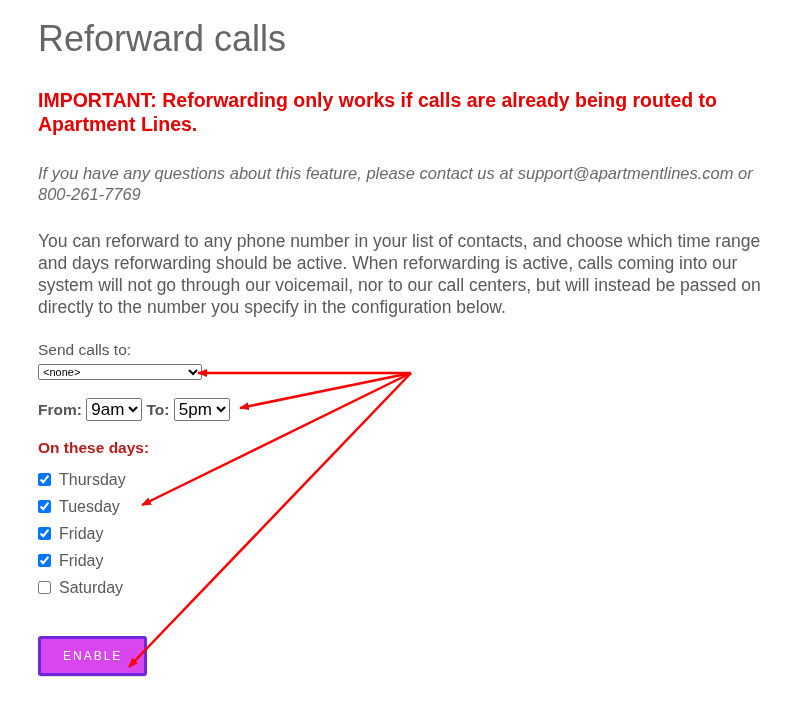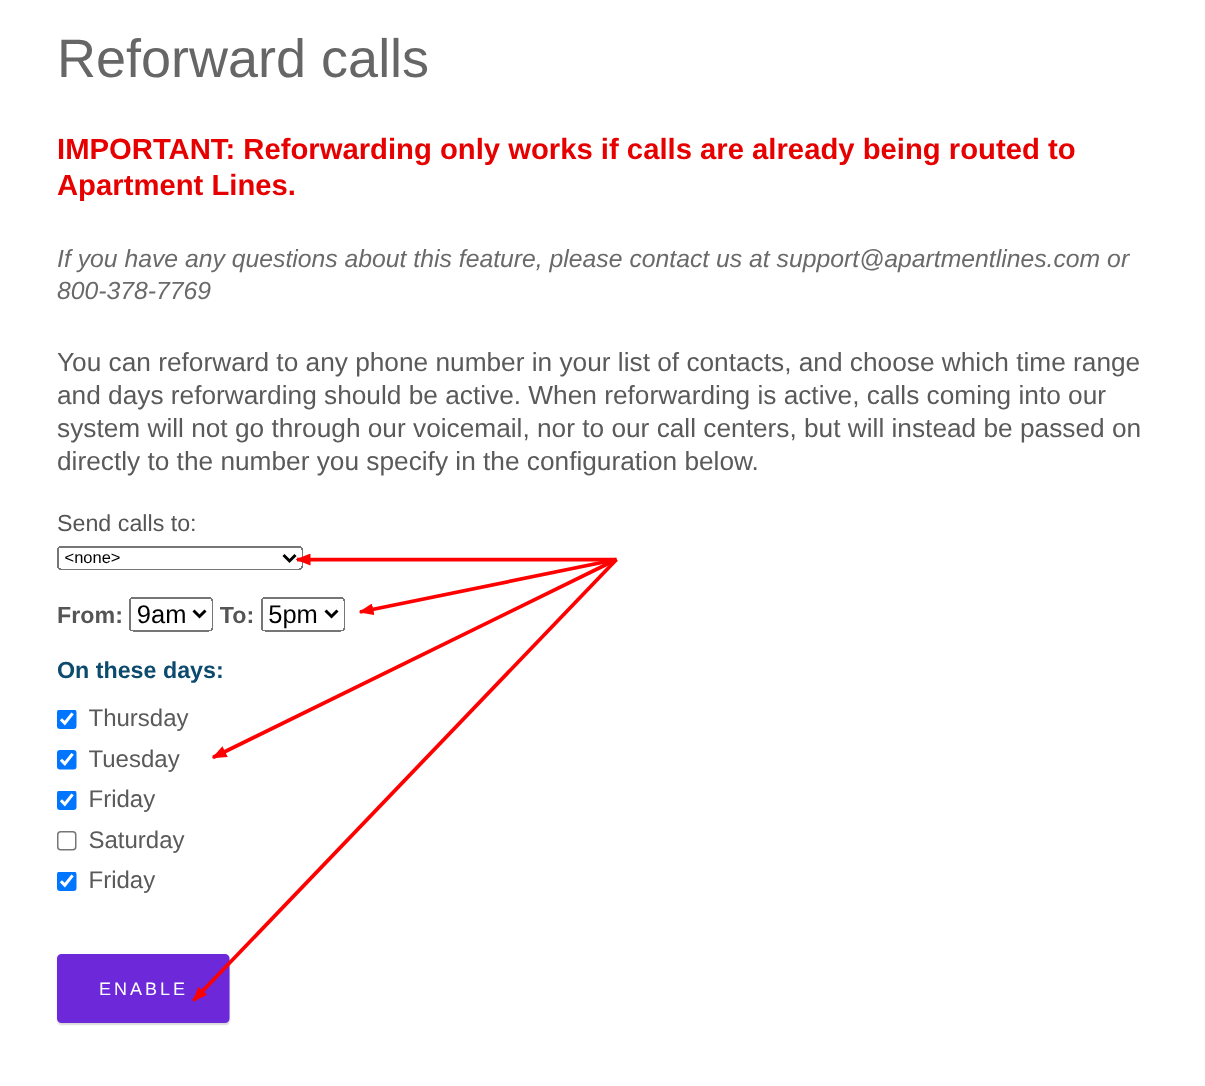--- a/index.html
+++ b/index.html
@@ -49,44 +49,44 @@
     }
     .time-row {
       margin: 18px 0 18px 0;
       font-size: 15.5px;
       color: #555;
     }
     .time-row .lbl { font-weight: 700; }
     .time-row select { font-size: 17px; }
     .days-label {
       font-weight: 700;
-      color: #0c4a6e;
+      color: #b91c1c;
       font-size: 15.5px;
       margin: 0 0 14px 0;
     }
     .days-list {
       margin: 0;
       padding: 0;
     }
     .day-item {
       display: flex;
       align-items: center;
       gap: 8px;
       margin-bottom: 9px;
       font-size: 16px;
       color: #5a5a5a;
     }
     .day-item input[type="checkbox"] {
       margin: 0;
     }
     .enable-btn {
       margin-top: 30px;
-      background: #6d28d9;
+      background: #d946ef;
       color: #fff;
-      border: 6px solid #6d28d9;
+      border: 3px solid #6d28d9;
       border-radius: 3px;
       padding: 10px 22px;
       font-size: 12px;
       letter-spacing: 2px;
       cursor: pointer;
       box-shadow: 0 1px 1px rgba(0,0,0,0.15);
     }
     .form-wrap { position: relative; }
     #arrows {
       position: absolute;
@@ -95,21 +95,21 @@
       pointer-events: none;
     }
   </style>
 </head>
 <body>
 
 <h1>Reforward calls</h1>
 
 <p class="warn">IMPORTANT: Reforwarding only works if calls are already being routed to Apartment Lines.</p>
 
-<p class="contact">If you have any questions about this feature, please contact us at support@apartmentlines.com or 800-378-7769</p>
+<p class="contact">If you have any questions about this feature, please contact us at support@apartmentlines.com or 800-261-7769</p>
 
 <p class="desc">You can reforward to any phone number in your list of contacts, and choose which time range and days reforwarding should be active. When reforwarding is active, calls coming into our system will not go through our voicemail, nor to our call centers, but will instead be passed on directly to the number you specify in the configuration below.</p>
 
 <div class="form-wrap">
 
   <svg id="arrows" width="500" height="420">
     <defs>
       <marker id="arrowhead" markerWidth="10" markerHeight="8" refX="9" refY="4" orient="auto" markerUnits="userSpaceOnUse">
         <polygon points="0 0, 10 4, 0 8" fill="red"></polygon>
       </marker>
@@ -146,24 +146,24 @@
       </div>
       <div class="day-item">
         <input type="checkbox" checked="" style="">
         <span>Tuesday</span>
       </div>
       <div class="day-item">
         <input type="checkbox" checked="" style="">
         <span>Friday</span>
       </div>
       <div class="day-item">
+        <input type="checkbox" checked="" style="">
+        <span>Friday</span>
+      </div>
+      <div class="day-item">
         <input type="checkbox" style="">
         <span>Saturday</span>
-      </div>
-      <div class="day-item">
-        <input type="checkbox" checked="" style="">
-        <span>Friday</span>
       </div>
     </div>
 
   <button class="enable-btn">ENABLE</button>
 
 </div>
 
 </body></html>

